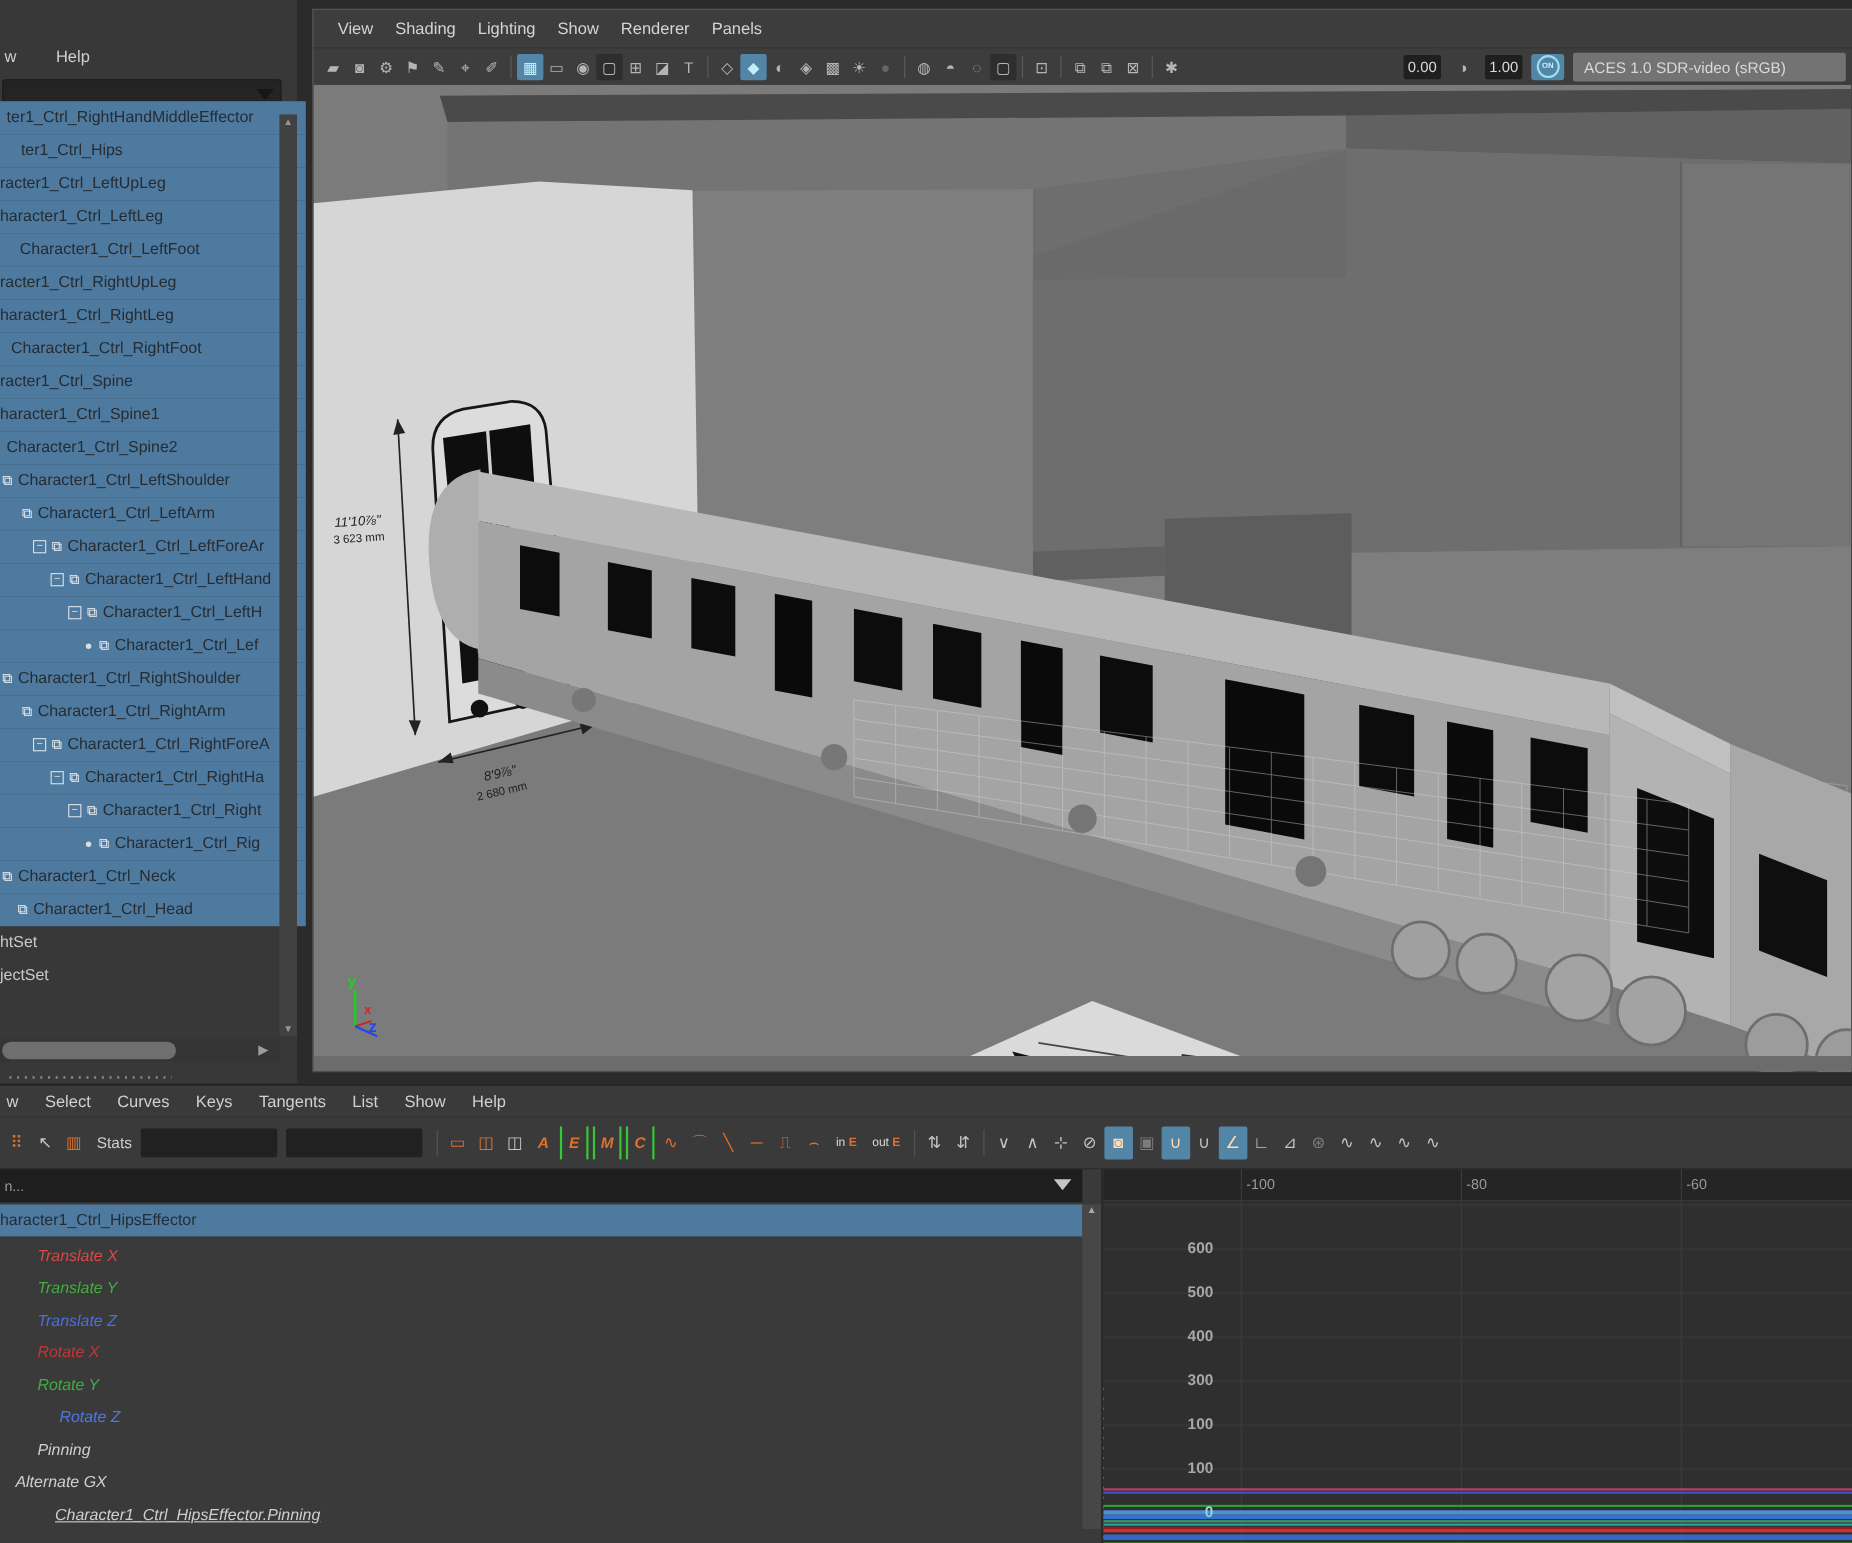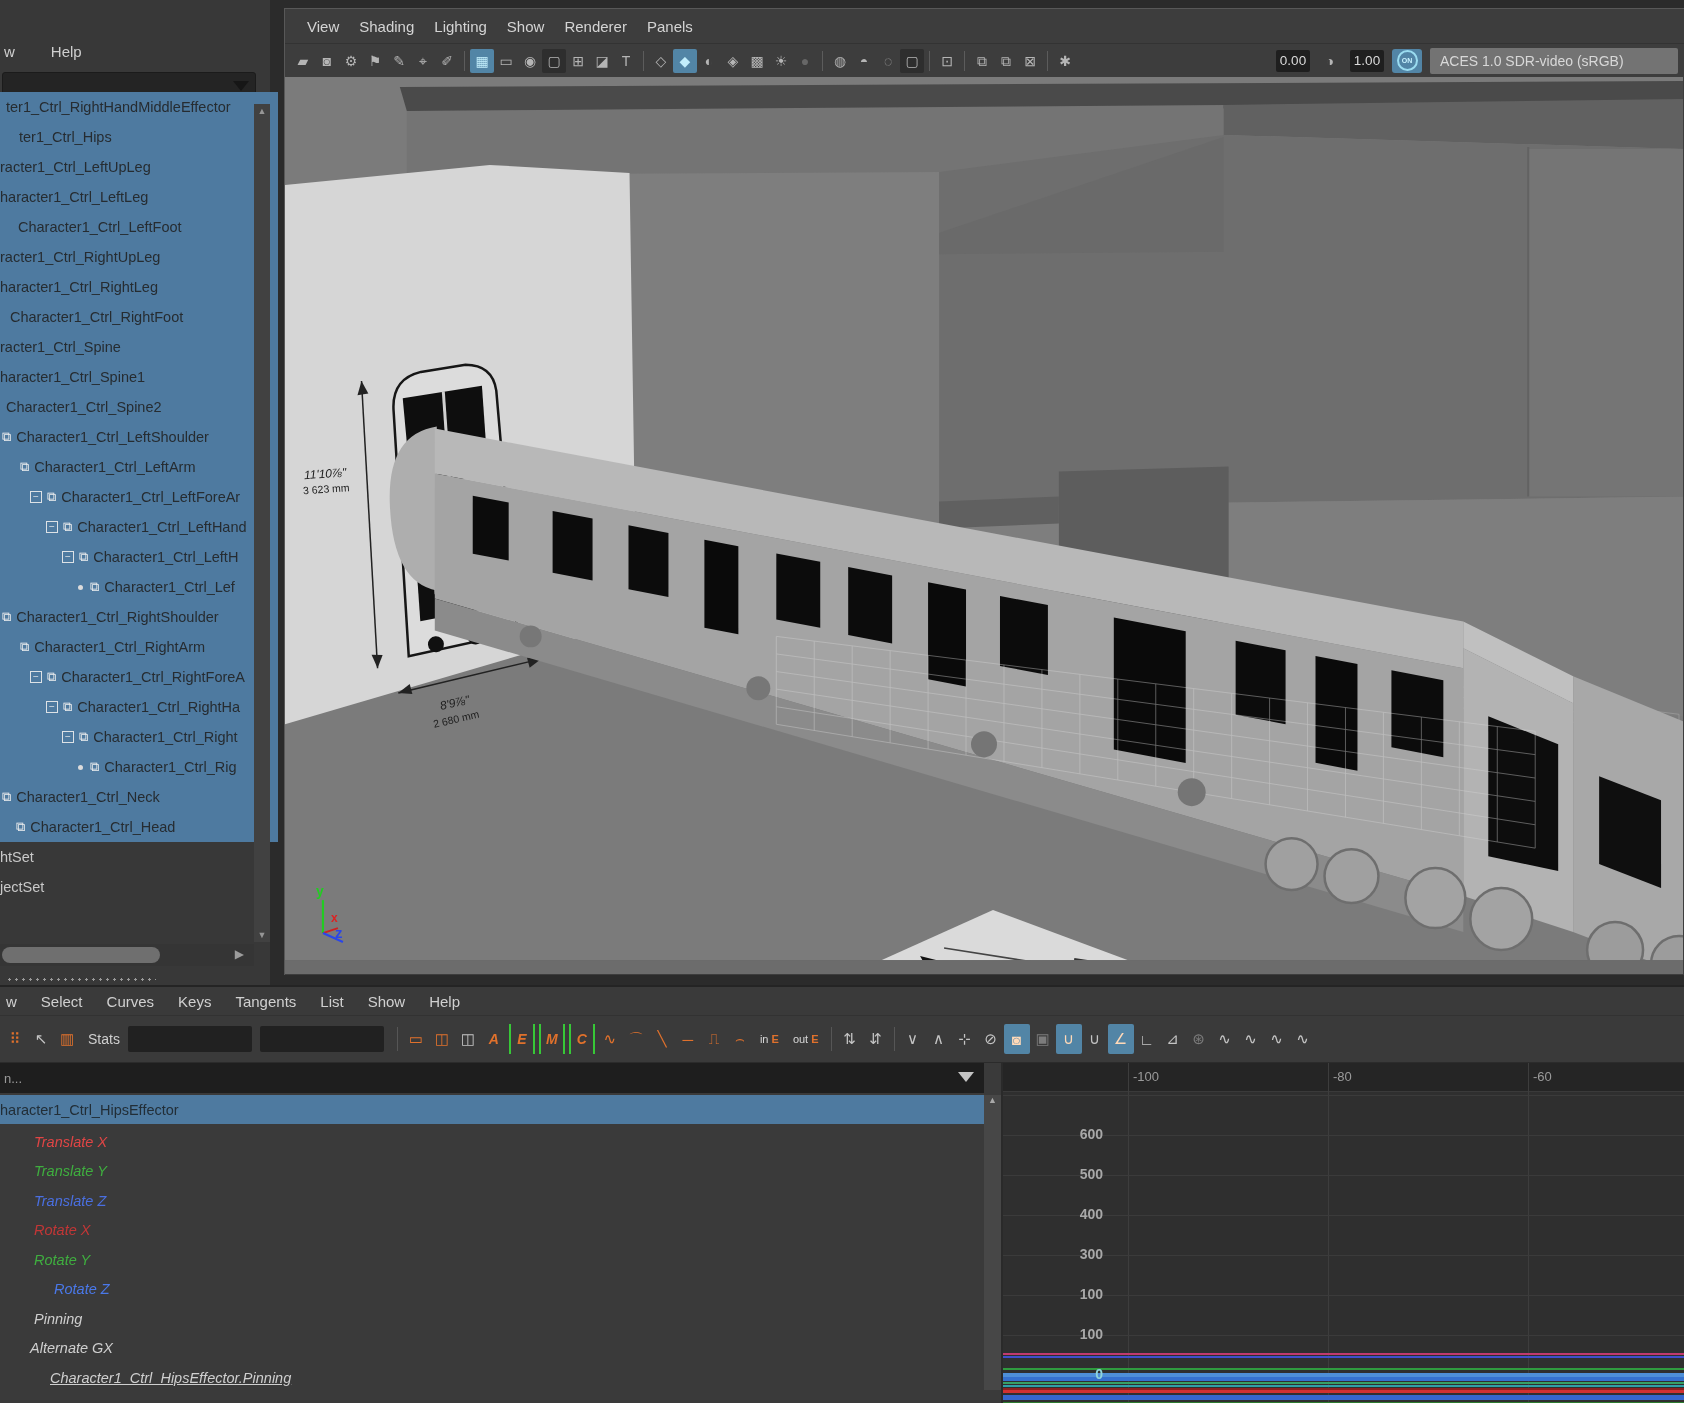--- a/index.html
+++ b/index.html
@@ -514,21 +514,21 @@
       </div>
       <div class="ge-channel" style="color: rgb(63, 174, 63); padding-left: 34px;">
         <span>Rotate Y</span>
       </div>
       <div class="ge-channel" style="color: rgb(74, 120, 232); padding-left: 34px; margin-left: 20px;">
         <span>Rotate Z</span>
       </div>
       <div class="ge-channel" style="color: rgb(207, 207, 207); padding-left: 34px;">
         <span>Pinning</span>
       </div>
-      <div class="ge-channel" style="color: rgb(207, 207, 207); padding-left: 30px; font-style: italic;">
+      <div class="ge-channel" style="color: rgb(207, 207, 207); padding-left: 14px; font-style: italic;">
         <span>Alternate GX</span>
       </div>
       <div class="ge-channel" style="color: rgb(207, 207, 207); padding-left: 50px; text-decoration: underline;">
         <span>Character1_Ctrl_HipsEffector.Pinning</span>
       </div>
     </div>
 
   <div class="ge-divider"></div>
   <div class="ge-graph" id="ge-graph">
     <div class="ge-gheader"></div>

